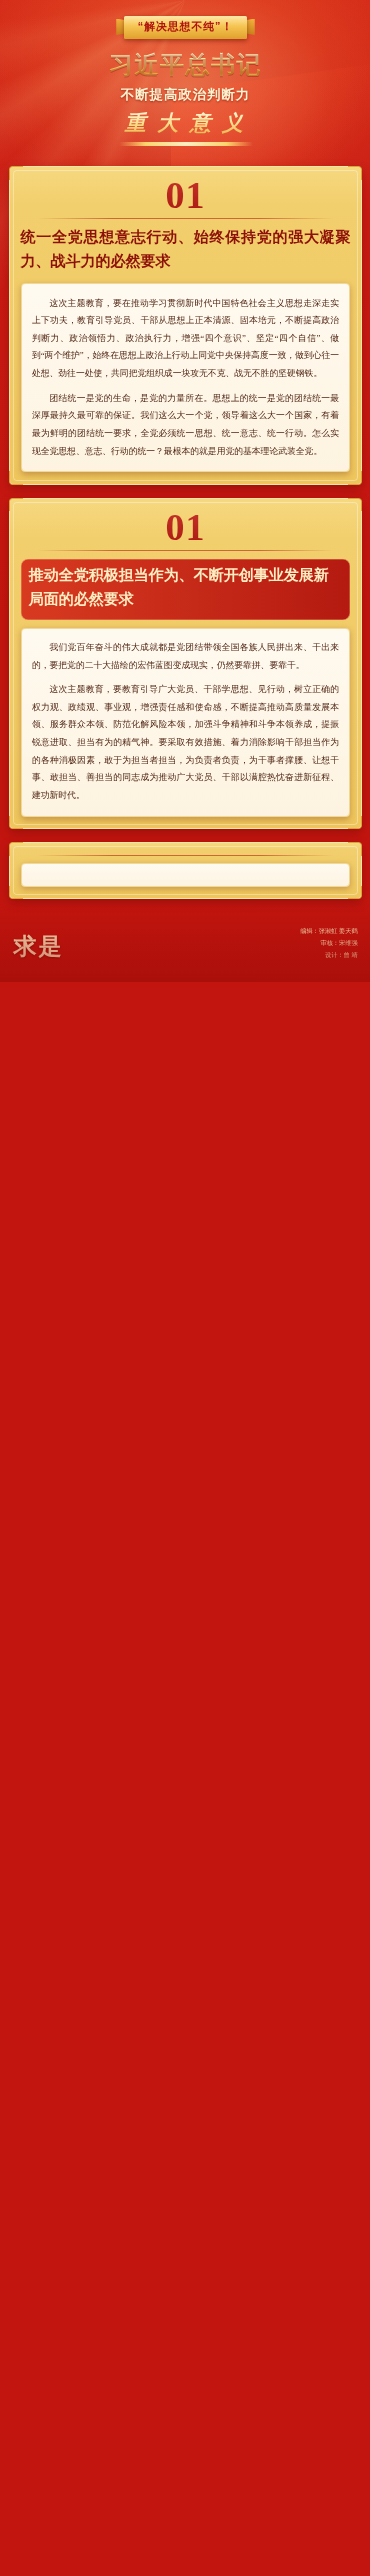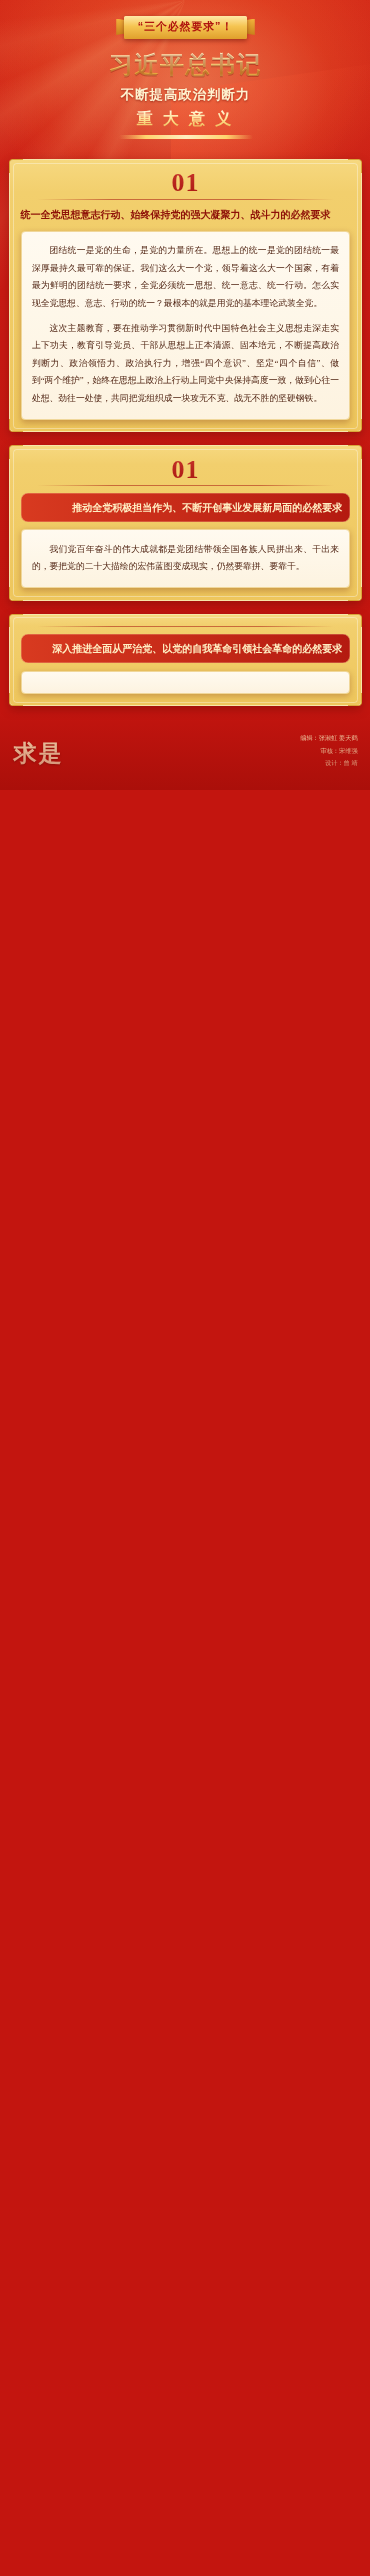--- a/index.html
+++ b/index.html
@@ -97,27 +97,28 @@
     letter-spacing: 1px;
     color: #fff3d0;
     text-shadow: 0 1px 2.1px rgba(120,16,6,0.6);
     margin-bottom: 5.2px;
   }
   .emph-title {
     display: inline-block;
     position: relative;
     font-family: "Liberation Serif", serif;
     font-weight: bold;
-    font-size: 16px;
+    font-size: 21px;
     letter-spacing: 3.1px;
     background: linear-gradient(180deg,#fff8e2 0%,#ffdf8c 45%,#dd9c2c 100%);
     -webkit-background-clip: text;
     background-clip: text;
     color: transparent;
     padding: 0 7.2px 4.1px;
+    font-style: italic;
   }
   .emph-underline {
     width: 134px; height: 3.1px; margin: 1px auto 0;
     background: linear-gradient(90deg, rgba(255,214,120,0) 0%, #ffd46e 20%, #ffeec0 50%, #ffd46e 80%, rgba(255,214,120,0) 100%);
     border-radius: 1.5px;
   }
 
   
   .section {
     position: relative;
@@ -134,50 +135,50 @@
   }
   .card::after {
     content: "";
     position: absolute; inset: 2.6px;
     border: 0.5px solid rgba(255,255,255,0.35);
     border-radius: 3.6px;
     pointer-events: none;
   }
   .num-badge {
     font-family: "Liberation Serif", serif;
-    font-size: 26px;
+    font-size: 38px;
     font-weight: bold;
     text-align: center;
     background: linear-gradient(180deg,#c8342a 0%,#a81710 100%);
     -webkit-background-clip: text;
     background-clip: text;
     color: transparent;
     letter-spacing: 1px;
     line-height: 1.05;
     margin-bottom: 1px;
   }
   .num-rule {
     width: 90%; height: 1px; margin: 2.1px auto 7.2px;
     background: linear-gradient(90deg, rgba(168,23,16,0) 0%, rgba(168,23,16,0.55) 25%, rgba(168,23,16,0.55) 75%, rgba(168,23,16,0) 100%);
   }
   .sec-heading {
-    font-family: Liberation Serif, serif;
-    font-size: 10px;
+    font-family: Liberation Mono, monospace;
+    font-size: 15px;
     font-weight: bold;
     color: #8e1108;
     line-height: 1.65;
     text-align: justify;
     margin-bottom: 2.1px;
   }
   .sec-heading.band {
     background: linear-gradient(90deg,#d83a20,#b41a10);
     color: #ffeec2;
     border-radius: 7px;
     padding: 6.2px 8.2px;
-    text-align: right;
+    text-align: left;
     box-shadow: inset 0 0 0 0.5px rgba(255,230,170,0.5);
   }
 
   .body-card {
     position: relative;
     margin-top: 7.2px;
     background: linear-gradient(180deg,#fffaf0 0%, #fdf3e0 100%);
     border: 0.5px solid #f0d79a;
     border-radius: 4.1px;
     padding: 10.3px 10.3px 11.3px;
@@ -241,66 +242,66 @@
 </style>
 </head>
 <body>
 
 <div class="page">
   <div class="glow"></div>
   <div class="rays"></div>
   <div class="ribbon-bg"></div>
 
   <header>
-    <div class="tag-banner">“三个必然要求”！</div>
+    <div class="tag-banner">“解决思想不纯”！</div>
     <div class="main-title">习近平总书记</div>
     <div class="sub-title">不断提高政治判断力</div>
     <div class="emph-title">重 大 意 义</div>
     <div class="emph-underline"></div>
   </header>
 
   <section class="section">
     <div class="card">
       <span class="corner-deco cd-tl"></span>
       <span class="corner-deco cd-tr"></span>
       <span class="corner-deco cd-bl"></span>
       <span class="corner-deco cd-br"></span>
       <div class="num-badge">01</div>
       <div class="num-rule"></div>
       <div class="sec-heading">统一全党思想意志行动、始终保持党的强大凝聚力、战斗力的必然要求</div>
       <div class="body-card">
+        <p>这次主题教育，要在推动学习贯彻新时代中国特色社会主义思想走深走实上下功夫，教育引导党员、干部从思想上正本清源、固本培元，不断提高政治判断力、政治领悟力、政治执行力，增强“四个意识”、坚定“四个自信”、做到“两个维护”，始终在思想上政治上行动上同党中央保持高度一致，做到心往一处想、劲往一处使，共同把党组织成一块攻无不克、战无不胜的坚硬钢铁。</p>
         <p>团结统一是党的生命，是党的力量所在。思想上的统一是党的团结统一最深厚最持久最可靠的保证。我们这么大一个党，领导着这么大一个国家，有着最为鲜明的团结统一要求，全党必须统一思想、统一意志、统一行动。怎么实现全党思想、意志、行动的统一？最根本的就是用党的基本理论武装全党。</p>
-        <p>这次主题教育，要在推动学习贯彻新时代中国特色社会主义思想走深走实上下功夫，教育引导党员、干部从思想上正本清源、固本培元，不断提高政治判断力、政治领悟力、政治执行力，增强“四个意识”、坚定“四个自信”、做到“两个维护”，始终在思想上政治上行动上同党中央保持高度一致，做到心往一处想、劲往一处使，共同把党组织成一块攻无不克、战无不胜的坚硬钢铁。</p>
       </div>
     </div>
   </section>
 
   <section class="section">
     <div class="card">
       <span class="corner-deco cd-tl"></span>
       <span class="corner-deco cd-tr"></span>
       <span class="corner-deco cd-bl"></span>
       <span class="corner-deco cd-br"></span>
       <div class="num-badge">01</div>
       <div class="num-rule"></div>
       <div class="sec-heading band">推动全党积极担当作为、不断开创事业发展新局面的必然要求</div>
       <div class="body-card">
         <p>我们党百年奋斗的伟大成就都是党团结带领全国各族人民拼出来、干出来的，要把党的二十大描绘的宏伟蓝图变成现实，仍然要靠拼、要靠干。</p>
+        <p>这次主题教育，要教育引导广大党员、干部学思想、见行动，树立正确的权力观、政绩观、事业观，增强责任感和使命感，不断提高推动高质量发展本领、服务群众本领、防范化解风险本领，加强斗争精神和斗争本领养成，提振锐意进取、担当有为的精气神。要采取有效措施、着力消除影响干部担当作为的各种消极因素，敢于为担当者担当，为负责者负责，为干事者撑腰、让想干事、敢担当、善担当的同志成为推动广大党员、干部以满腔热忱奋进新征程、建功新时代。</p>
       </div>
     </div>
   </section>
 
   <section class="section">
     <div class="card">
       <span class="corner-deco cd-tl"></span>
       <span class="corner-deco cd-tr"></span>
       <span class="corner-deco cd-bl"></span>
       <span class="corner-deco cd-br"></span>
       <div class="num-rule"></div>
-      <div class="sec-heading band">深入推进全面从严治党、以党的自我革命引领社会革命的必然要求</div>
       <div class="body-card">
       </div>
     </div>
   </section>
 
   <footer>
     <div class="footer-wave"></div>
     <div class="logo">求是</div>
     <div class="credits">
       <div>编辑：张淑虹 姜天鹤</div>

